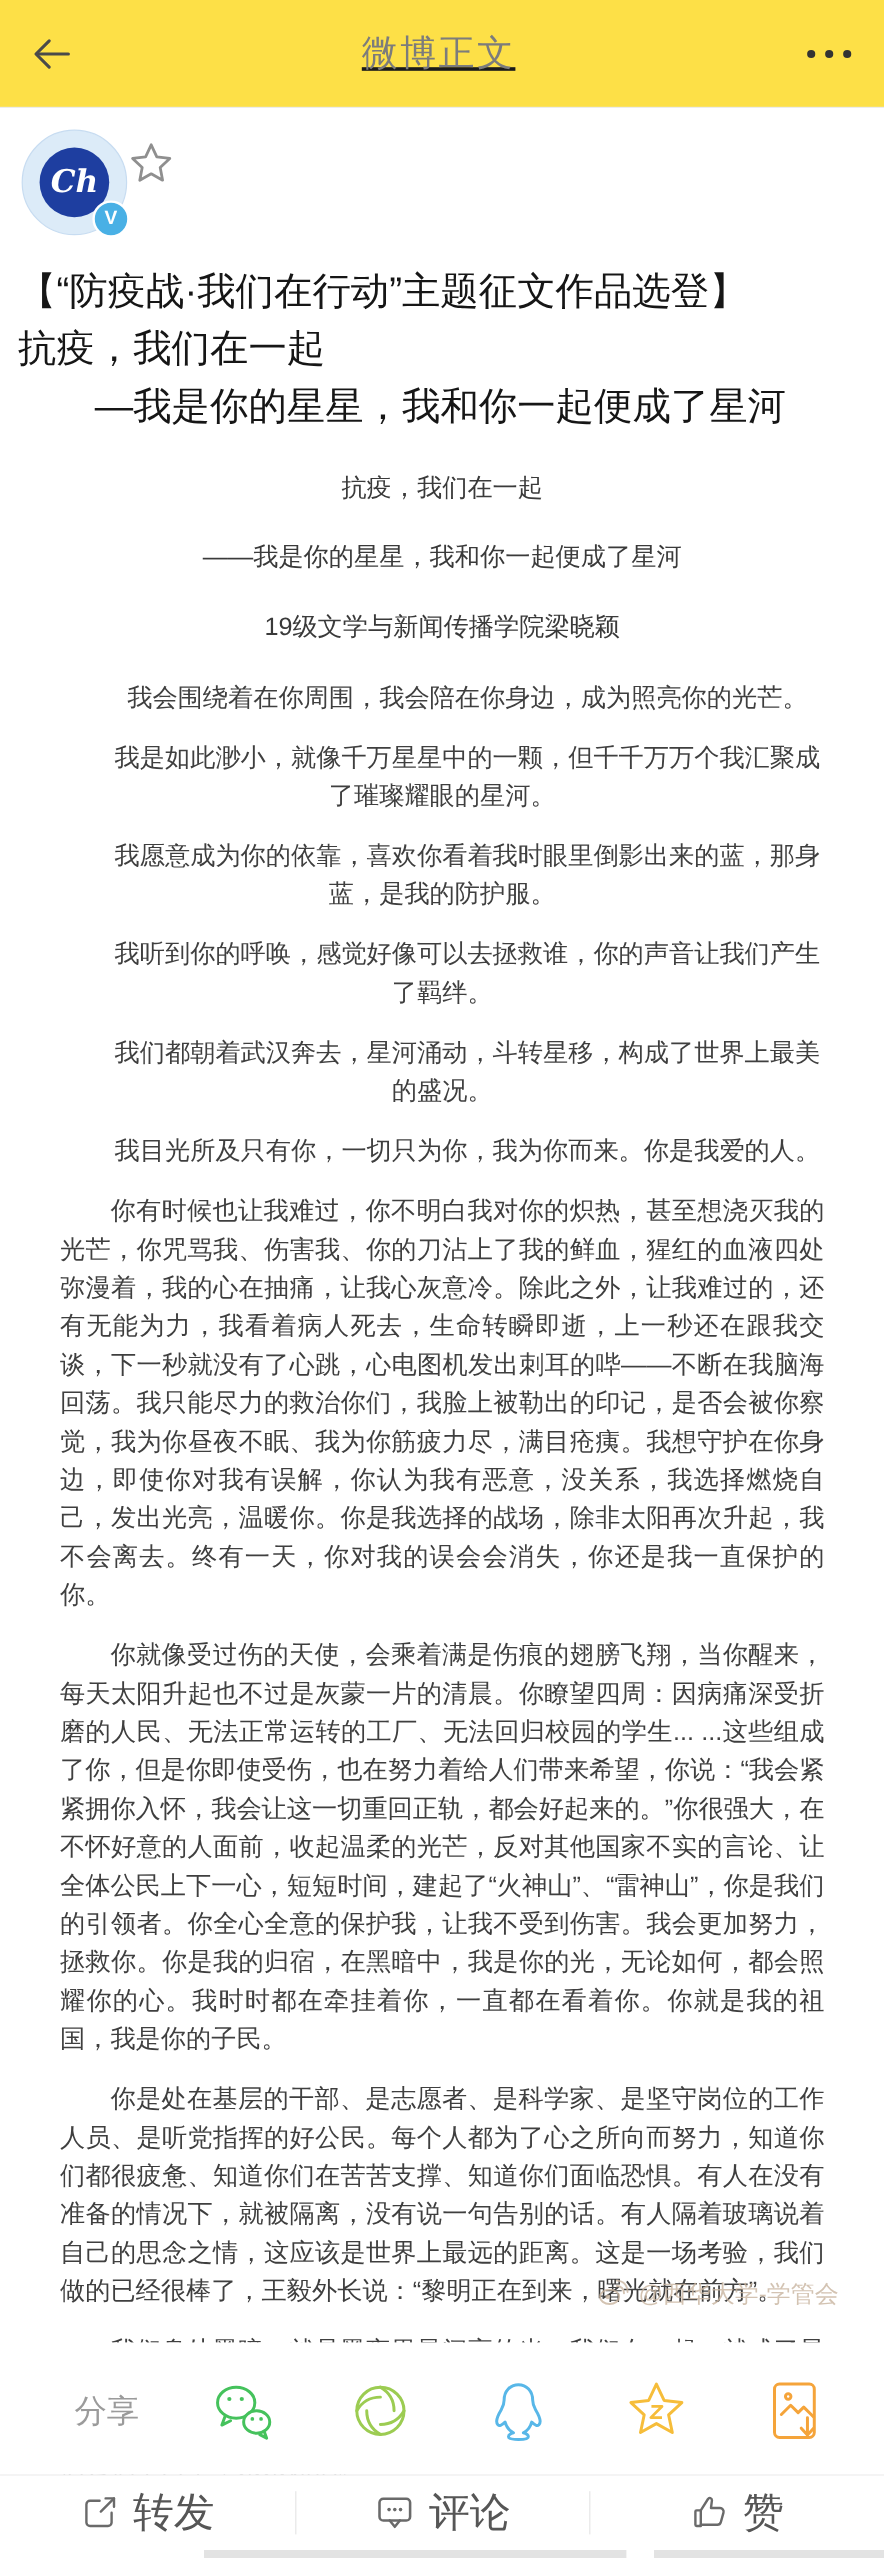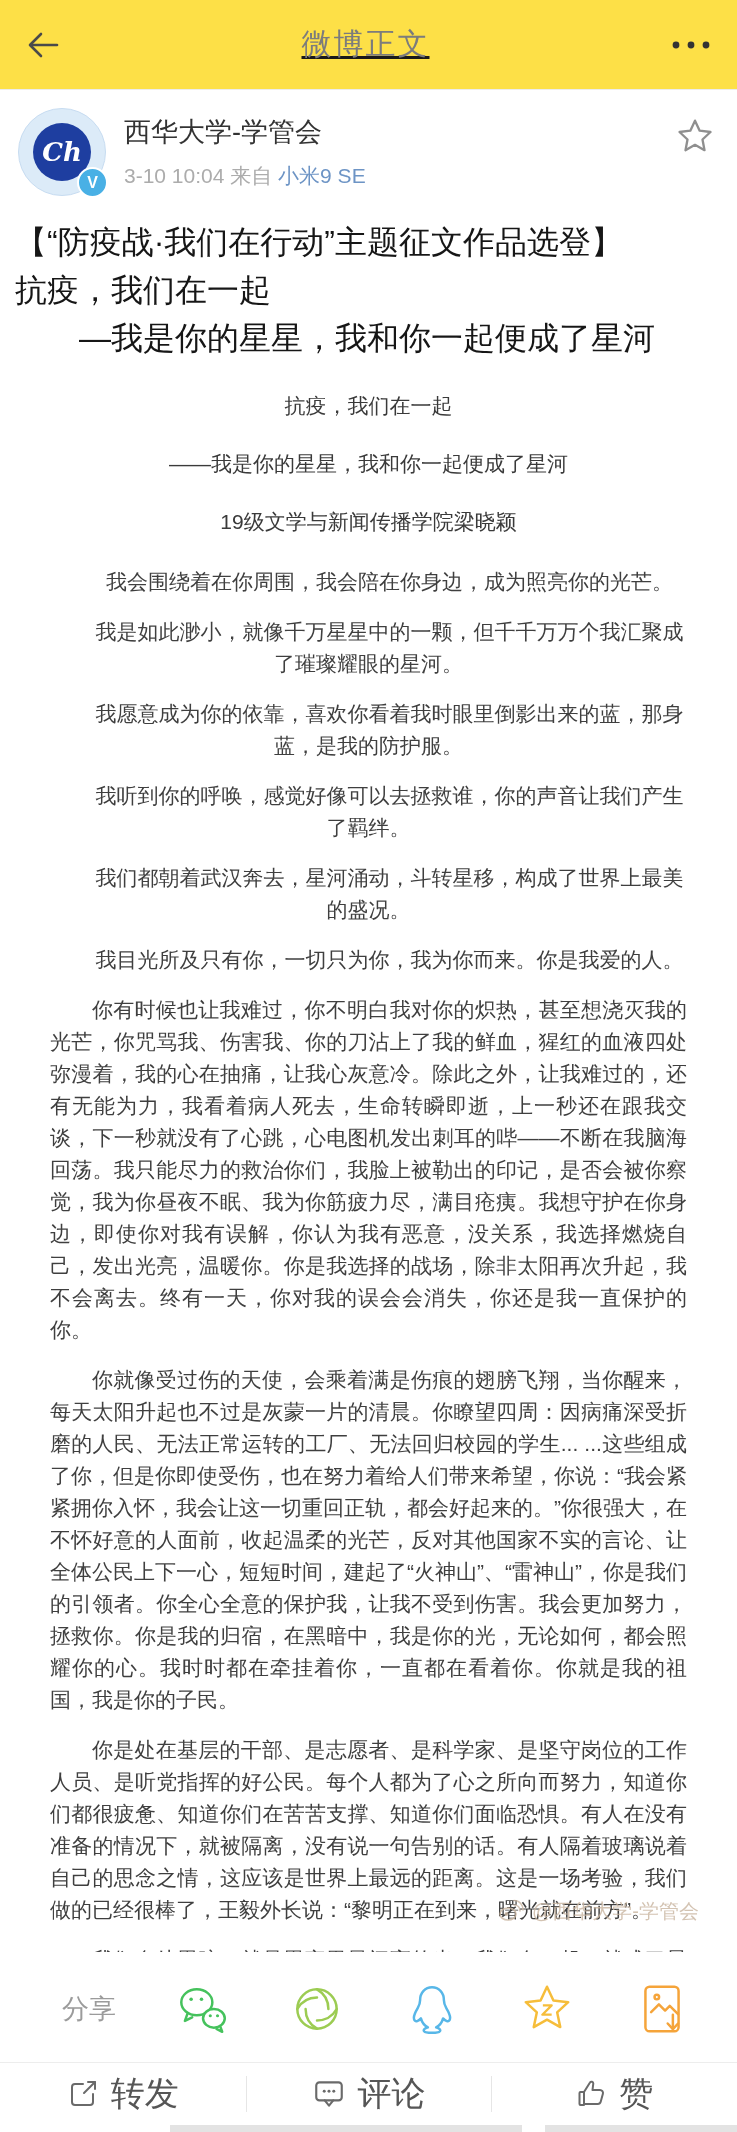--- a/index.html
+++ b/index.html
@@ -97,28 +97,20 @@
     </svg>
   </span>
 </div>
 
 <div class="author-row">
   <div class="avatar">
     <div class="avatar-outer">
       <div class="avatar-inner">Ch</div>
     </div>
     <div class="v-badge">V</div>
-  </div>
-  <div class="author-info">
-    <div class="author-name">西华大学-学管会</div>
-    <div class="author-meta">
-      <span>3-10 10:04</span>
-      <span>来自</span>
-      <span class="source-link">小米9 SE</span>
-    </div>
   </div>
   <span class="fav icon-btn">
     <svg width="40" height="40" viewBox="0 0 24 24" fill="none" stroke="#8f8f8f" stroke-width="1.4" stroke-linejoin="round">
       <path d="M12 2.8l2.8 6 6.5.8-4.8 4.5 1.2 6.4L12 17.3l-5.7 3.2 1.2-6.4L2.7 9.6l6.5-.8z"></path>
     </svg>
   </span>
 </div>
 
 <div class="post-text">【“防疫战·我们在行动”主题征文作品选登】
 抗疫，我们在一起

